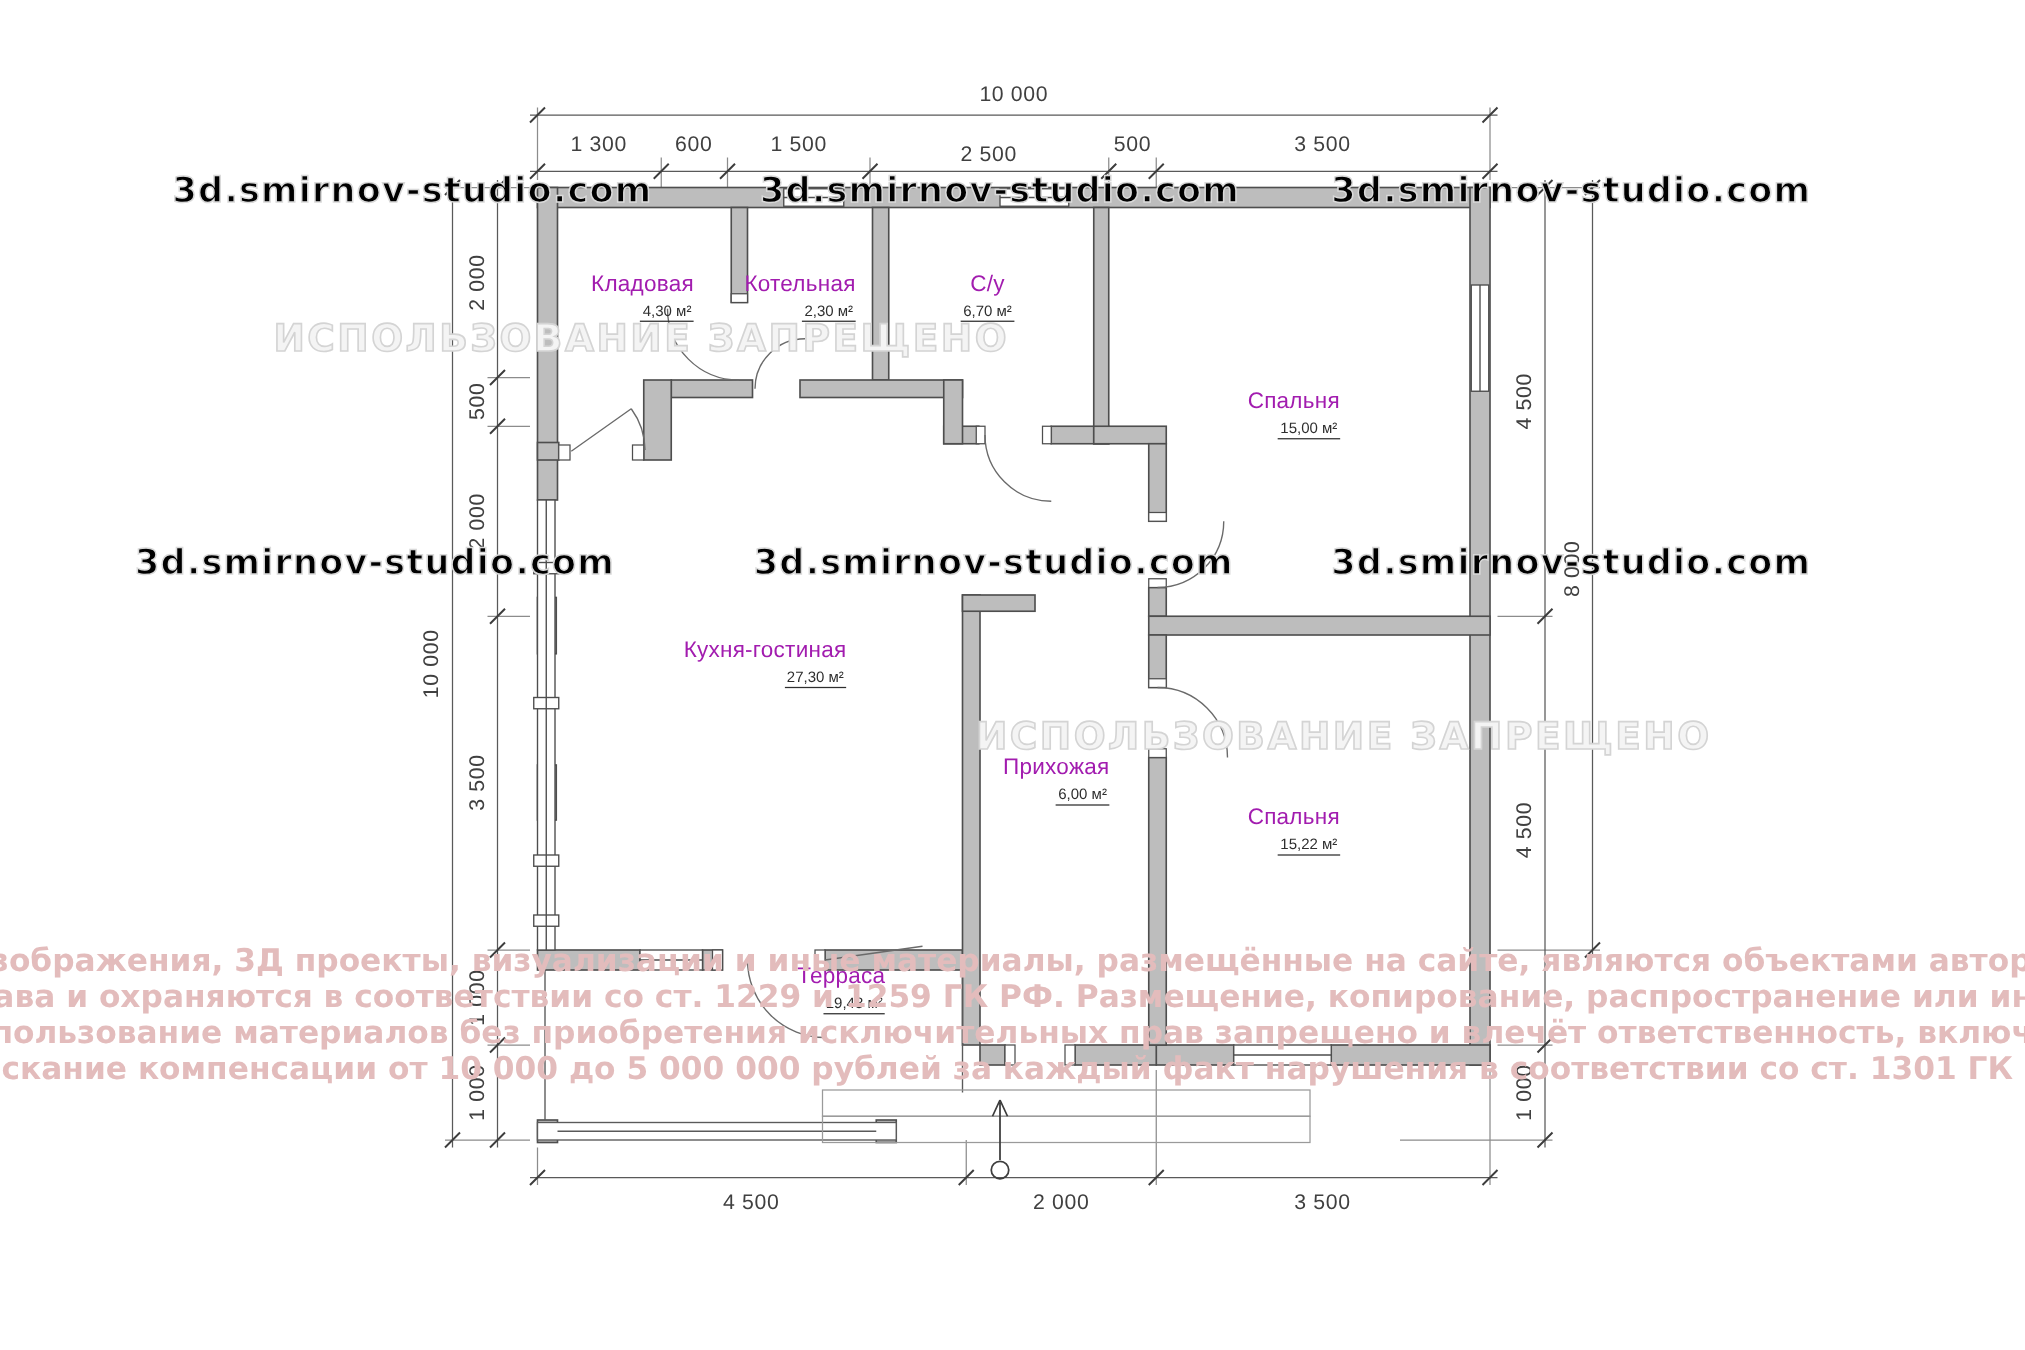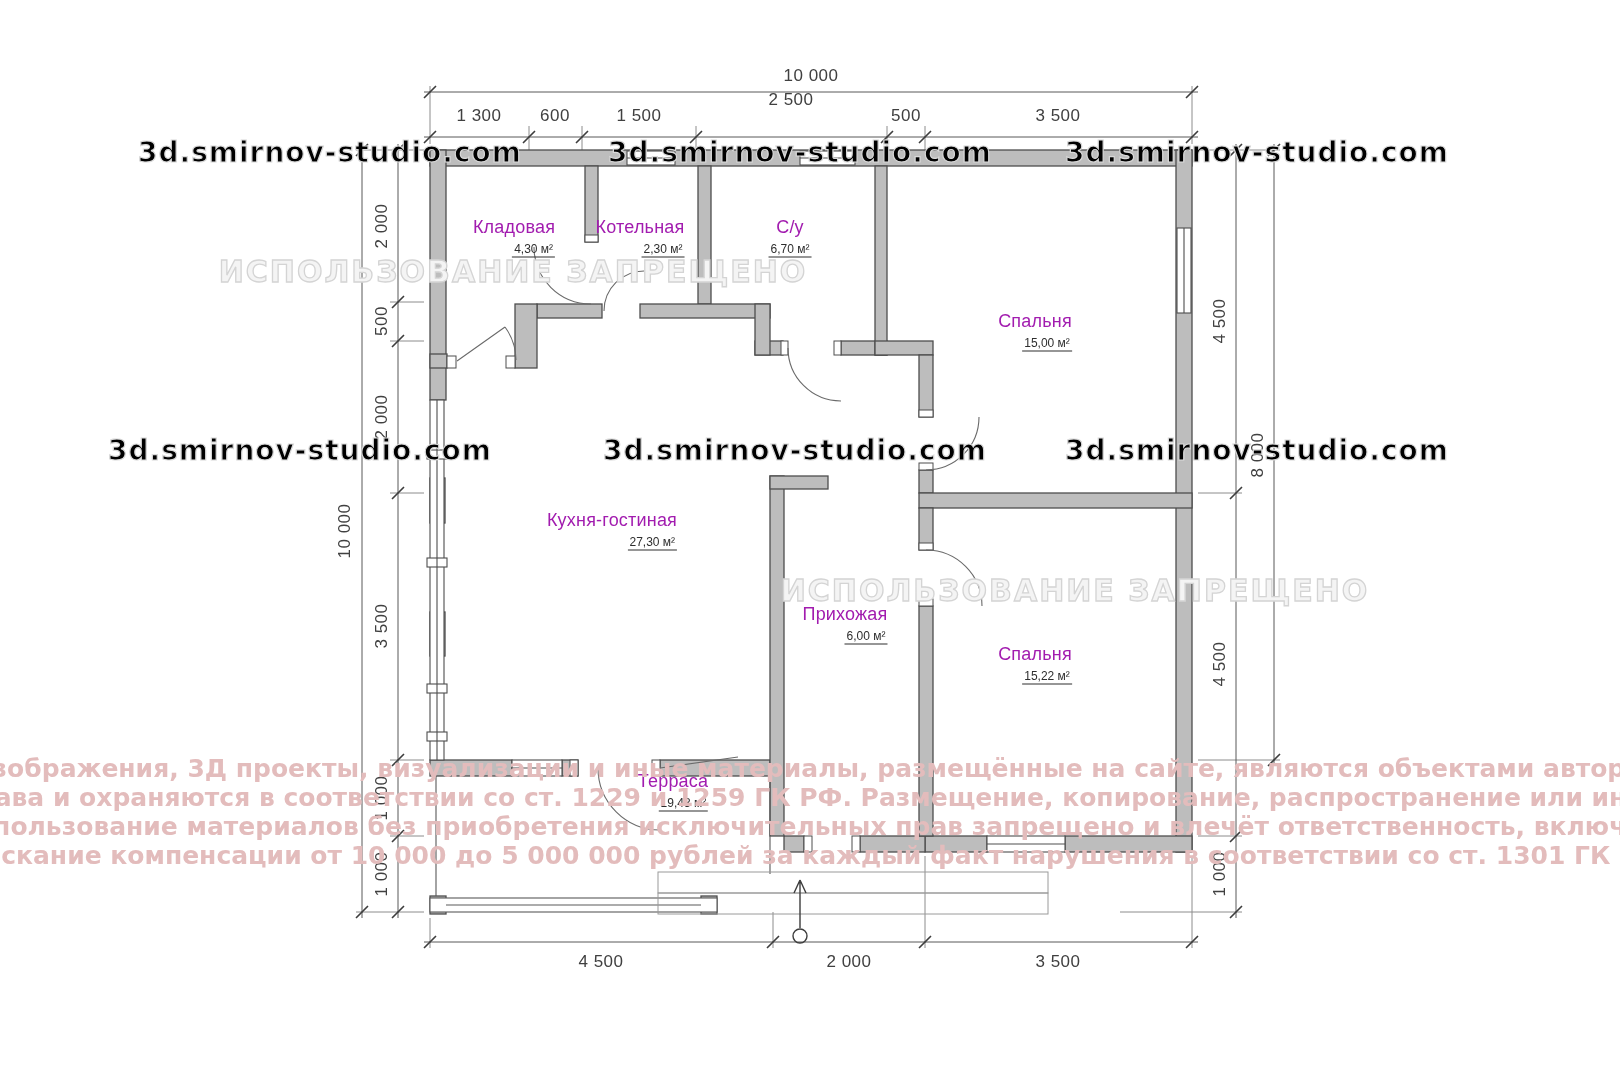--- a/index.html
+++ b/index.html
@@ -159,21 +159,21 @@
   <div class="wm-site" style="left:1257px;top:450px">3d.smirnov-studio.com</div>
   <div class="wm-forbid" style="left:513px;top:271px">ИСПОЛЬЗОВАНИЕ ЗАПРЕЩЕНО</div>
   <div class="wm-forbid" style="left:1075px;top:590px">ИСПОЛЬЗОВАНИЕ ЗАПРЕЩЕНО</div>
 
   <div class="layer-labels">
 
     <div class="lbl dim-h" style="left:811px;top:76px">10 000</div>
     <div class="lbl dim-h" style="left:479px;top:116px">1 300</div>
     <div class="lbl dim-h" style="left:555px;top:116px">600</div>
     <div class="lbl dim-h" style="left:639px;top:116px">1 500</div>
-    <div class="lbl dim-h" style="left:791px;top:100px">2 500</div>
+    <div class="lbl dim-h" style="left:791px;top:124px">2 500</div>
     <div class="lbl dim-h" style="left:906px;top:116px">500</div>
     <div class="lbl dim-h" style="left:1058px;top:116px">3 500</div>
 
     <div class="lbl dim-v" style="left:345px;top:531px">10 000</div>
     <div class="lbl dim-v" style="left:382px;top:226px">2 000</div>
     <div class="lbl dim-v" style="left:382px;top:321px">500</div>
     <div class="lbl dim-v" style="left:382px;top:417px">2 000</div>
     <div class="lbl dim-v" style="left:382px;top:626px">3 500</div>
     <div class="lbl dim-v" style="left:382px;top:798px">1 000</div>
     <div class="lbl dim-v" style="left:382px;top:874px">1 000</div>

